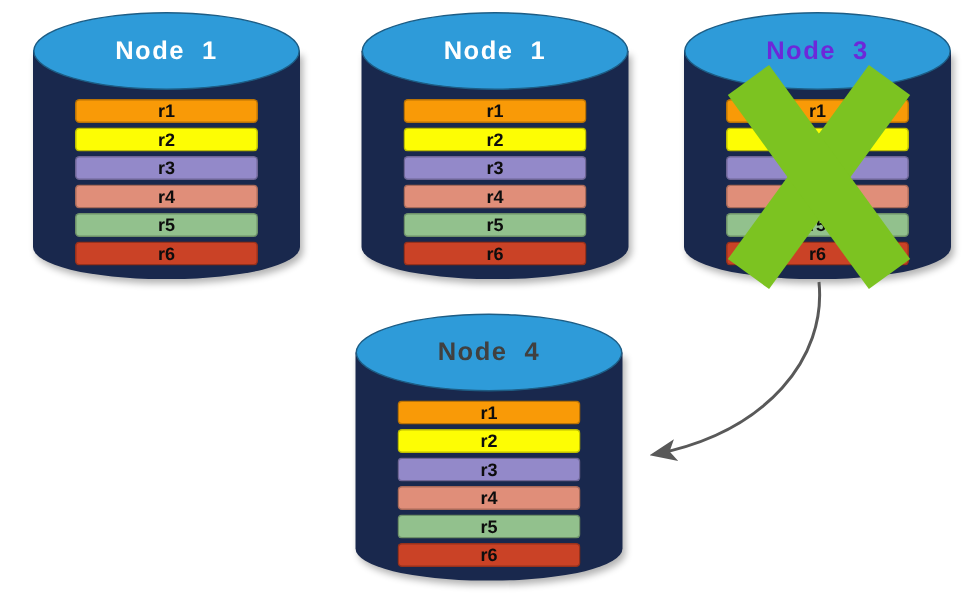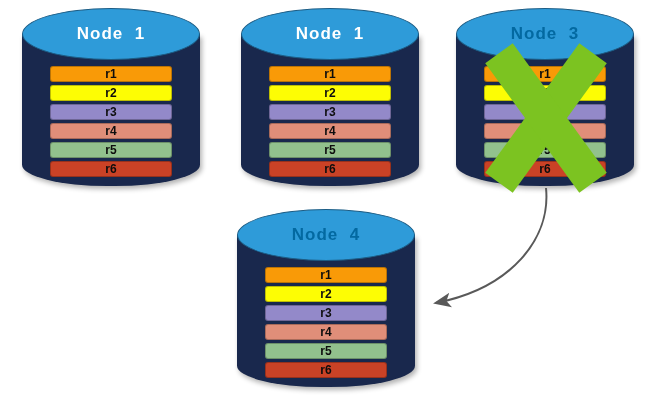--- a/index.html
+++ b/index.html
@@ -107,35 +107,35 @@
       <div class="row" style="background: rgb(147, 137, 201);">r3</div>
       <div class="row" style="background: rgb(224, 142, 121);">r4</div>
       <div class="row" style="background: rgb(146, 193, 141);">r5</div>
       <div class="row" style="background: rgb(202, 66, 38);">r6</div>
     </div>
   </div>
 
   <div class="node big" id="node-3">
     <div class="cyl-body" style="background: rgb(25, 40, 77);"></div>
     <div class="cyl-top" style="background: rgb(46, 155, 217);"></div>
-    <div class="cyl-title" style="color: #0369a1;">Node  3</div>
+    <div class="cyl-title" style="color: #6d28d9;">Node  3</div>
     <div class="rows">
       <div class="row" style="background: rgb(249, 154, 7);">r1</div>
       <div class="row" style="background: rgb(253, 253, 4);">r2</div>
       <div class="row" style="background: rgb(147, 137, 201);">r3</div>
       <div class="row" style="background: rgb(224, 142, 121);">r4</div>
       <div class="row" style="background: rgb(146, 193, 141);">r5</div>
       <div class="row" style="background: rgb(202, 66, 38);">r6</div>
     </div>
   </div>
 
   <div class="node big" id="node-4">
     <div class="cyl-body" style="background: rgb(25, 40, 77);"></div>
     <div class="cyl-top" style="background: rgb(46, 155, 217);"></div>
-    <div class="cyl-title" style="color: #0369a1;">Node  4</div>
+    <div class="cyl-title" style="color: #404040;">Node  4</div>
     <div class="rows">
       <div class="row" style="background: rgb(249, 154, 7);">r1</div>
       <div class="row" style="background: rgb(253, 253, 4);">r2</div>
       <div class="row" style="background: rgb(147, 137, 201);">r3</div>
       <div class="row" style="background: rgb(224, 142, 121);">r4</div>
       <div class="row" style="background: rgb(146, 193, 141);">r5</div>
       <div class="row" style="background: rgb(202, 66, 38);">r6</div>
     </div>
   </div>
 

